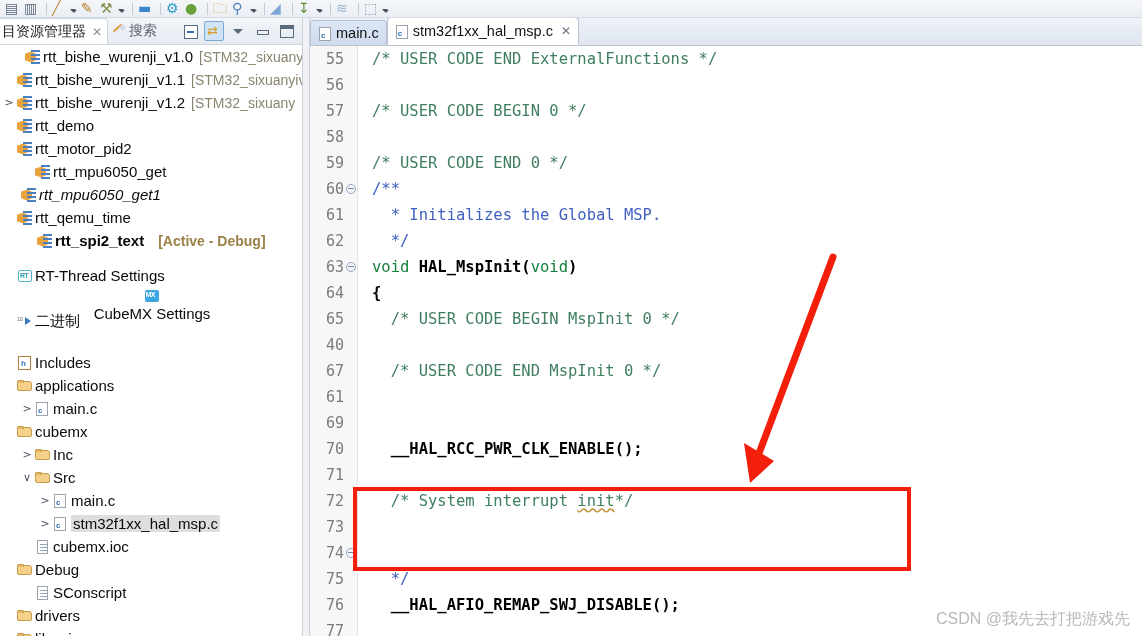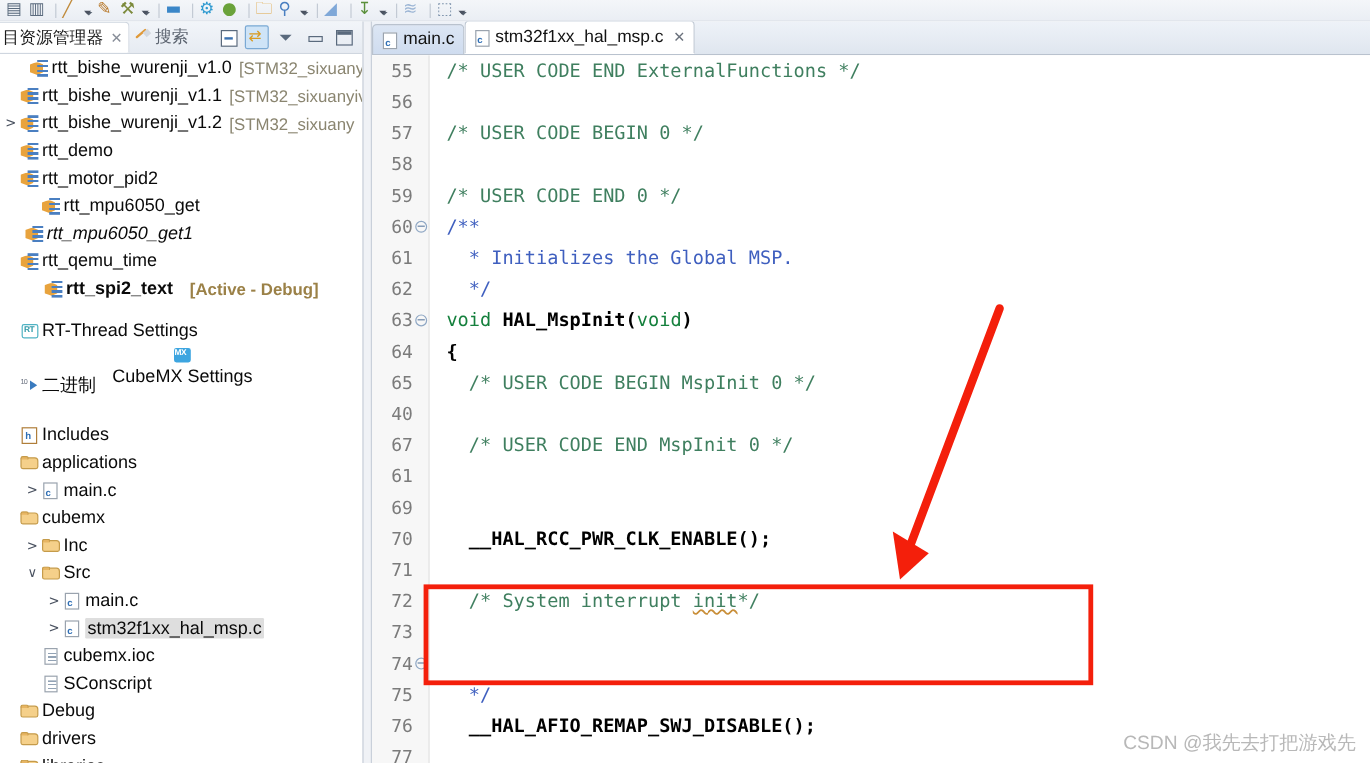--- a/index.html
+++ b/index.html
@@ -664,33 +664,33 @@
           </span>
           <span class="node-label">stm32f1xx_hal_msp.c</span>
         </div>
         <div class="tree-row" style="padding-left: 20px;">
           <span class="twisty"></span>
           <span class="node-icon">
             <span class="ic-txtfile"></span>
           </span>
           <span class="node-label">cubemx.ioc</span>
         </div>
+        <div class="tree-row" style="padding-left: 2px;">
+          <span class="twisty"></span>
+          <span class="node-icon">
+            <span class="ic-folder"></span>
+          </span>
+          <span class="node-label">Debug</span>
+        </div>
         <div class="tree-row" style="padding-left: 20px;">
           <span class="twisty"></span>
           <span class="node-icon">
             <span class="ic-txtfile"></span>
           </span>
           <span class="node-label">SConscript</span>
-        </div>
-        <div class="tree-row" style="padding-left: 2px;">
-          <span class="twisty"></span>
-          <span class="node-icon">
-            <span class="ic-folder"></span>
-          </span>
-          <span class="node-label">Debug</span>
         </div>
         <div class="tree-row" style="padding-left: 2px;">
           <span class="twisty"></span>
           <span class="node-icon">
             <span class="ic-folder"></span>
           </span>
           <span class="node-label">drivers</span>
         </div>
         <div class="tree-row" style="padding-left: 2px;">
           <span class="twisty"></span>

